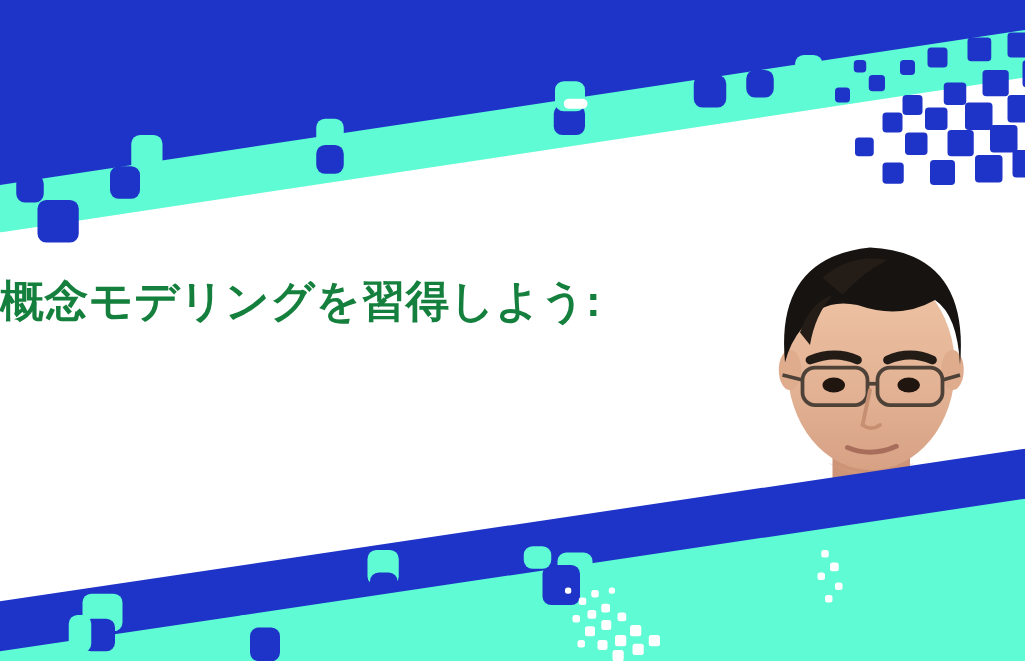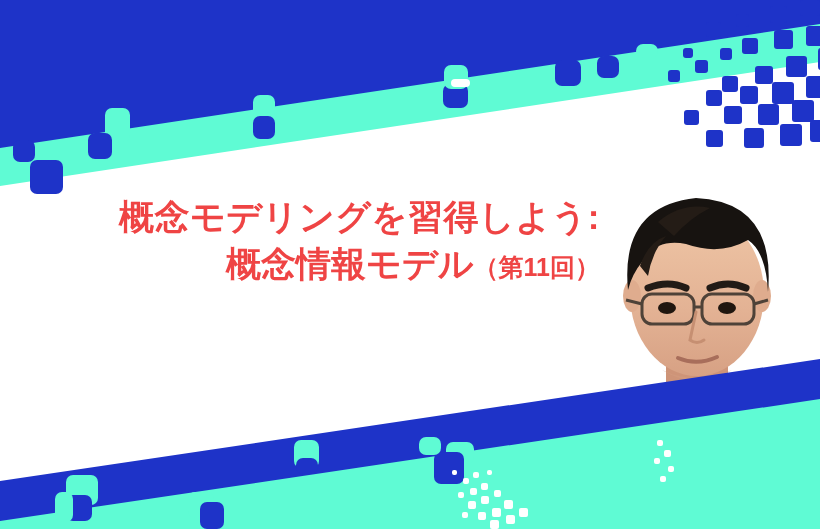--- a/index.html
+++ b/index.html
@@ -77,24 +77,24 @@
     width: 250px;
     height: 385px;
     overflow: hidden;
   }
   .portrait svg { display: block; }
 
   
   .title-wrap {
     position: absolute;
     left: 0;
-    top: 194px;
+    top: 219px;
     width: 600px;
-    text-align: right;
-    color: #ef4444;
+    text-align: left;
+    color: #15803d;
   }
   .tline1 {
     font-size: 35px;
     font-weight: 700;
     letter-spacing: 0.5px;
     line-height: 46px;
     white-space: nowrap;
   }
   .tline2 {
     font-size: 35px;
@@ -251,21 +251,20 @@
       <path d="M92 226 Q127 248 162 226 Q127 242 92 226 Z" fill="#D49C80" opacity="0.5"></path>
 
       <circle cx="128" cy="318" r="4" fill="#E4E0CC"></circle>
       <circle cx="128" cy="364" r="4" fill="#E4E0CC"></circle>
       <circle cx="92" cy="296" r="4" fill="#E4E0CC"></circle>
     </svg>
   </div>
 
   <div class="title-wrap">
     <div class="tline1">概念モデリングを習得しよう:</div>
-    <div class="tline2"><span>概念情報モデル</span><span class="ep">（第11回）</span></div>
   </div>
 
   <div class="bot-blue"></div>
   <div class="bot-mint"></div>
 
   <div class="sq mint" style="left:66px;  top:475px; width:32px; height:30px;"></div>
   <div class="sq blue" style="left:66px;  top:495px; width:26px; height:26px;"></div>
   <div class="sq mint" style="left:55px;  top:492px; width:18px; height:30px;"></div>
   <div class="sq mint" style="left:188px; top:492px; width:26px; height:26px;"></div>
   <div class="sq blue" style="left:200px; top:502px; width:24px; height:27px;"></div>

